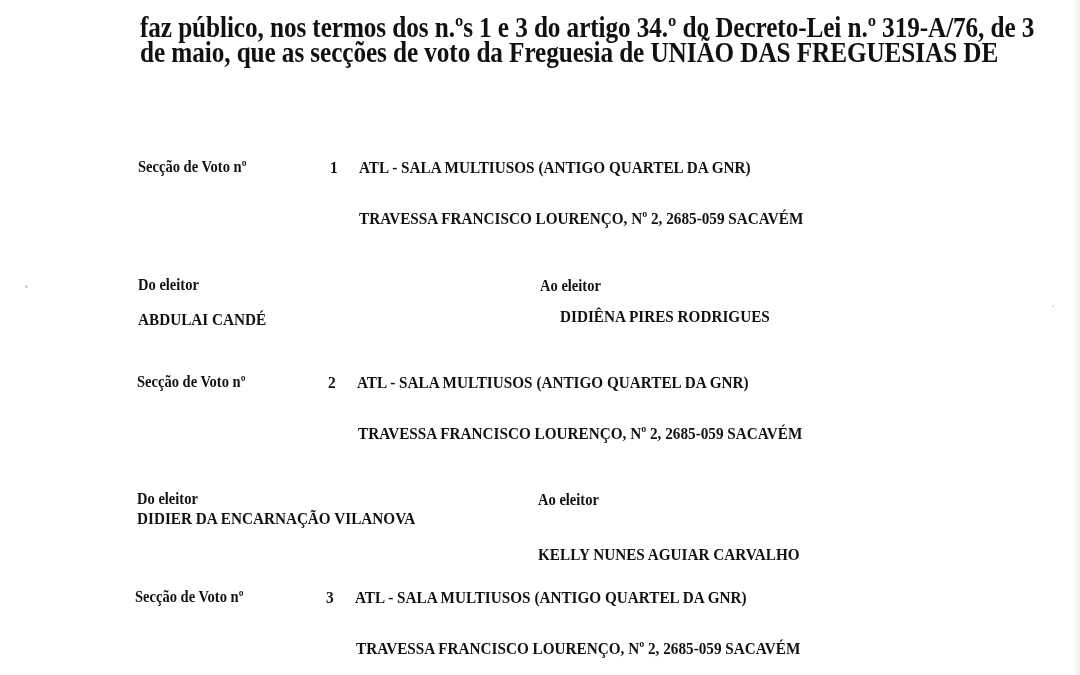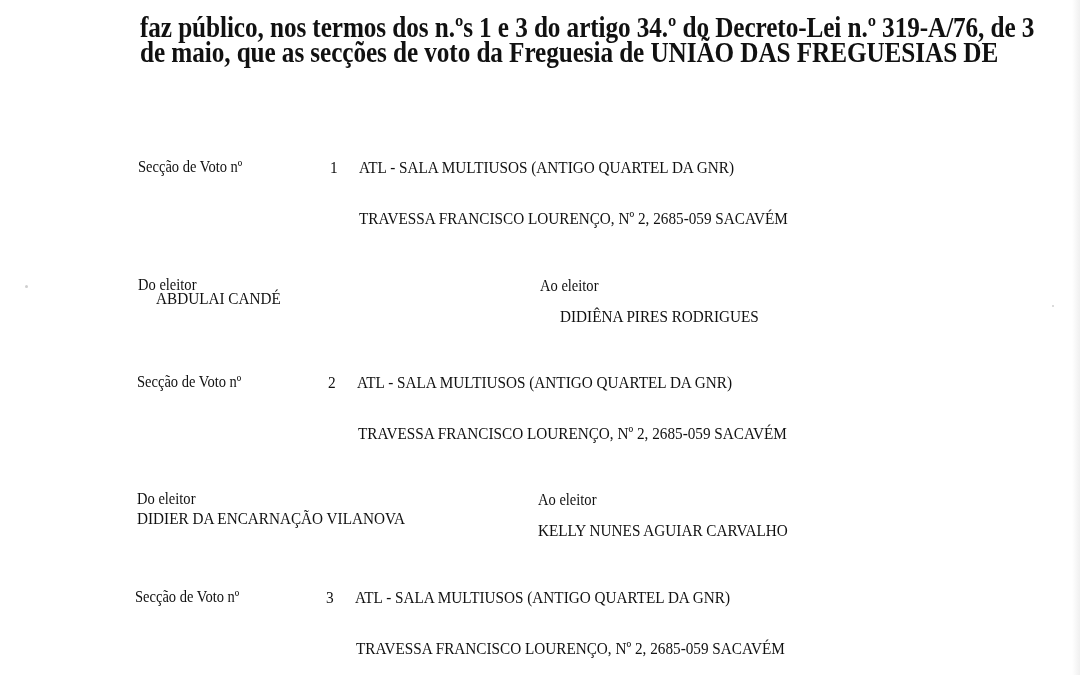--- a/index.html
+++ b/index.html
@@ -10,54 +10,54 @@
       color: #111111;
     }
     .intro {
       position: absolute; left: 140px; top: 0px; width: 820px;
       font-weight: bold; font-size: 29px; line-height: 25.7px;
       letter-spacing: -0.1px;
       margin-top: 16px;
     }
     .intro-line { display: block; white-space: nowrap; margin-top: -1px; }
     .cond { display: inline-block; transform-origin: left top; transform: scaleX(0.88); white-space: nowrap; }
-    .abs { position: absolute; white-space: nowrap; font-weight: normal; font-size: 17.5px; line-height: 20px; }
+    .abs { position: absolute; white-space: nowrap; font-weight: bold; font-size: 17.5px; line-height: 20px; }
     .label-sm { font-size: 16.5px; }
     .speck { position: absolute; width: 3px; height: 3px; border-radius: 50%; background: #cfcfcf; }
     .edge-shadow { position: absolute; right: 0; top: 0; width: 8px; height: 675px;
       background: linear-gradient(to right, rgba(255,255,255,0), rgba(230,230,230,0.6)); }
   </style>
 </head>
 <body>
 
 <div class="intro">
   <span class="intro-line"><span class="cond" style="transform:scaleX(0.87)">faz público,  nos termos dos n.ºs 1 e 3 do artigo 34.º do Decreto-Lei n.º 319-A/76, de 3</span></span>
   <span class="intro-line"><span class="cond" style="transform:scaleX(0.87)">de maio, que as secções de voto da Freguesia de  UNIÃO DAS FREGUESIAS DE</span></span>
 </div>
 
 <div>
   <span class="abs label-sm" style="left:138px;top:157px;"><span class="cond">Secção de Voto nº</span></span>
   <span class="abs" style="left:330px;top:157px;"><span class="cond">1</span></span>
   <span class="abs" style="left:359px;top:157px;"><span class="cond" style="transform:scaleX(0.87)">ATL - SALA MULTIUSOS (ANTIGO QUARTEL DA GNR)</span></span>
   <span class="abs" style="left:359px;top:208px;"><span class="cond" style="transform:scaleX(0.87)">TRAVESSA FRANCISCO LOURENÇO, Nº 2, 2685-059 SACAVÉM</span></span>
   <span class="abs label-sm" style="left:138px;top:275px;"><span class="cond">Do eleitor</span></span>
-  <span class="abs" style="left:138px;top:288px;margin-left:18px;"><span class="cond" style="transform:scaleX(0.87)">ABDULAI CANDÉ</span></span>
+  <span class="abs" style="left:138px;top:309px;"><span class="cond" style="transform:scaleX(0.87)">ABDULAI CANDÉ</span></span>
   <span class="abs label-sm" style="left:540px;top:276px;"><span class="cond">Ao eleitor</span></span>
   <span class="abs" style="left:560px;top:306px;"><span class="cond" style="transform:scaleX(0.87)">DIDIÊNA PIRES RODRIGUES</span></span>
 </div>
 
 <div>
   <span class="abs label-sm" style="left:137px;top:372px;"><span class="cond">Secção de Voto nº</span></span>
   <span class="abs" style="left:328px;top:372px;"><span class="cond">2</span></span>
   <span class="abs" style="left:357px;top:372px;"><span class="cond" style="transform:scaleX(0.87)">ATL - SALA MULTIUSOS (ANTIGO QUARTEL DA GNR)</span></span>
   <span class="abs" style="left:358px;top:423px;"><span class="cond" style="transform:scaleX(0.87)">TRAVESSA FRANCISCO LOURENÇO, Nº 2, 2685-059 SACAVÉM</span></span>
   <span class="abs label-sm" style="left:137px;top:489px;"><span class="cond">Do eleitor</span></span>
   <span class="abs" style="left:137px;top:508px;"><span class="cond" style="transform:scaleX(0.87)">DIDIER DA ENCARNAÇÃO VILANOVA</span></span>
   <span class="abs label-sm" style="left:538px;top:490px;"><span class="cond">Ao eleitor</span></span>
-  <span class="abs" style="left:538px;top:520px;"><span class="cond" style="transform:scaleX(0.87)">KELLY NUNES AGUIAR CARVALHO</span></span>
+  <span class="abs" style="left:538px;top:544px;"><span class="cond" style="transform:scaleX(0.87)">KELLY NUNES AGUIAR CARVALHO</span></span>
 </div>
 
 <div>
   <span class="abs label-sm" style="left:135px;top:587px;"><span class="cond">Secção de Voto nº</span></span>
   <span class="abs" style="left:326px;top:587px;"><span class="cond">3</span></span>
   <span class="abs" style="left:355px;top:587px;"><span class="cond" style="transform:scaleX(0.87)">ATL - SALA MULTIUSOS (ANTIGO QUARTEL DA GNR)</span></span>
   <span class="abs" style="left:356px;top:638px;"><span class="cond" style="transform:scaleX(0.87)">TRAVESSA FRANCISCO LOURENÇO, Nº 2, 2685-059 SACAVÉM</span></span>
 </div>
 
 <div class="speck" style="left:25px;top:285px;"></div>

